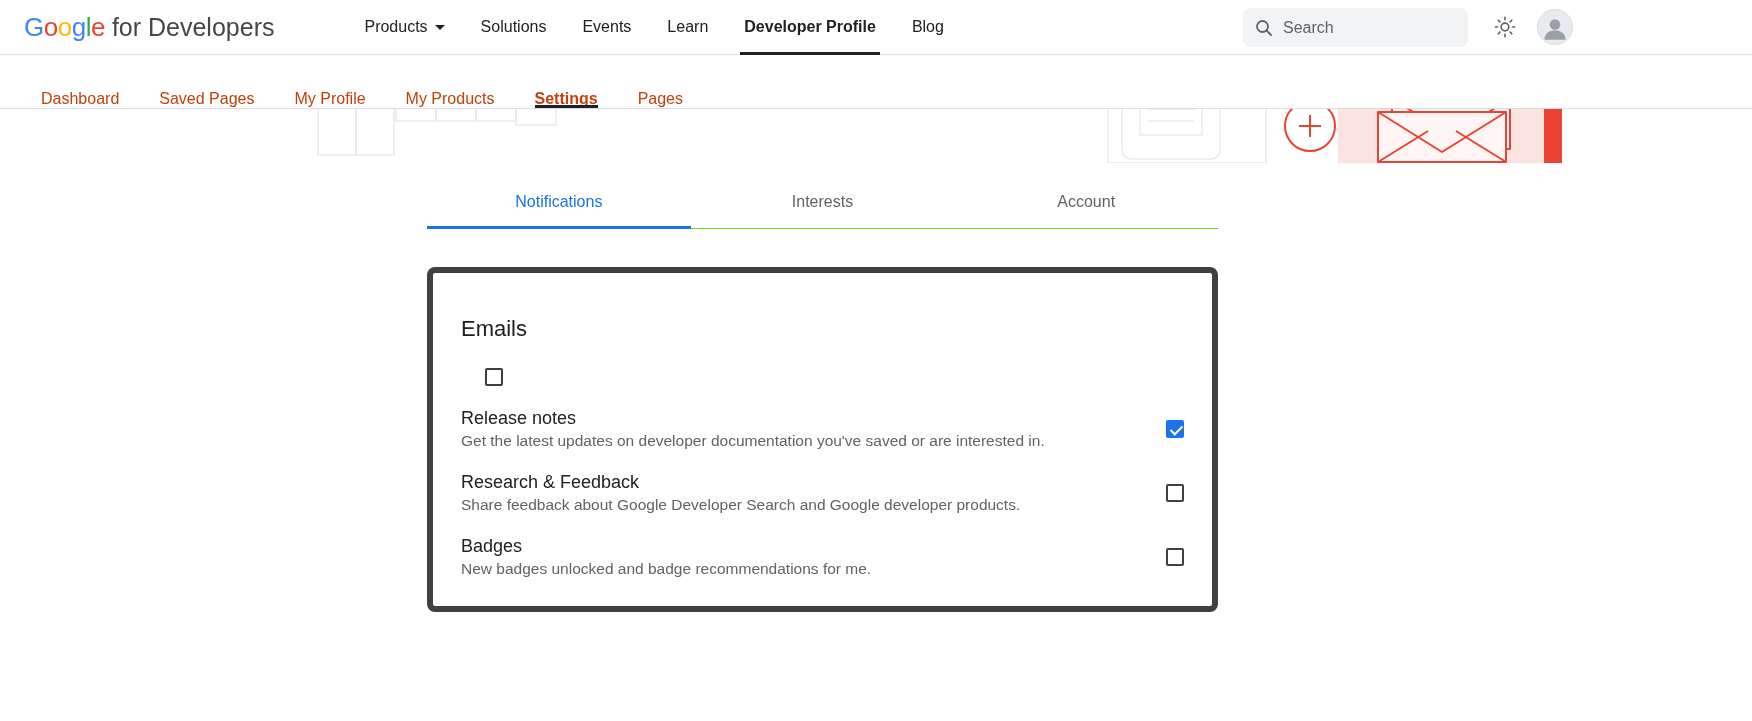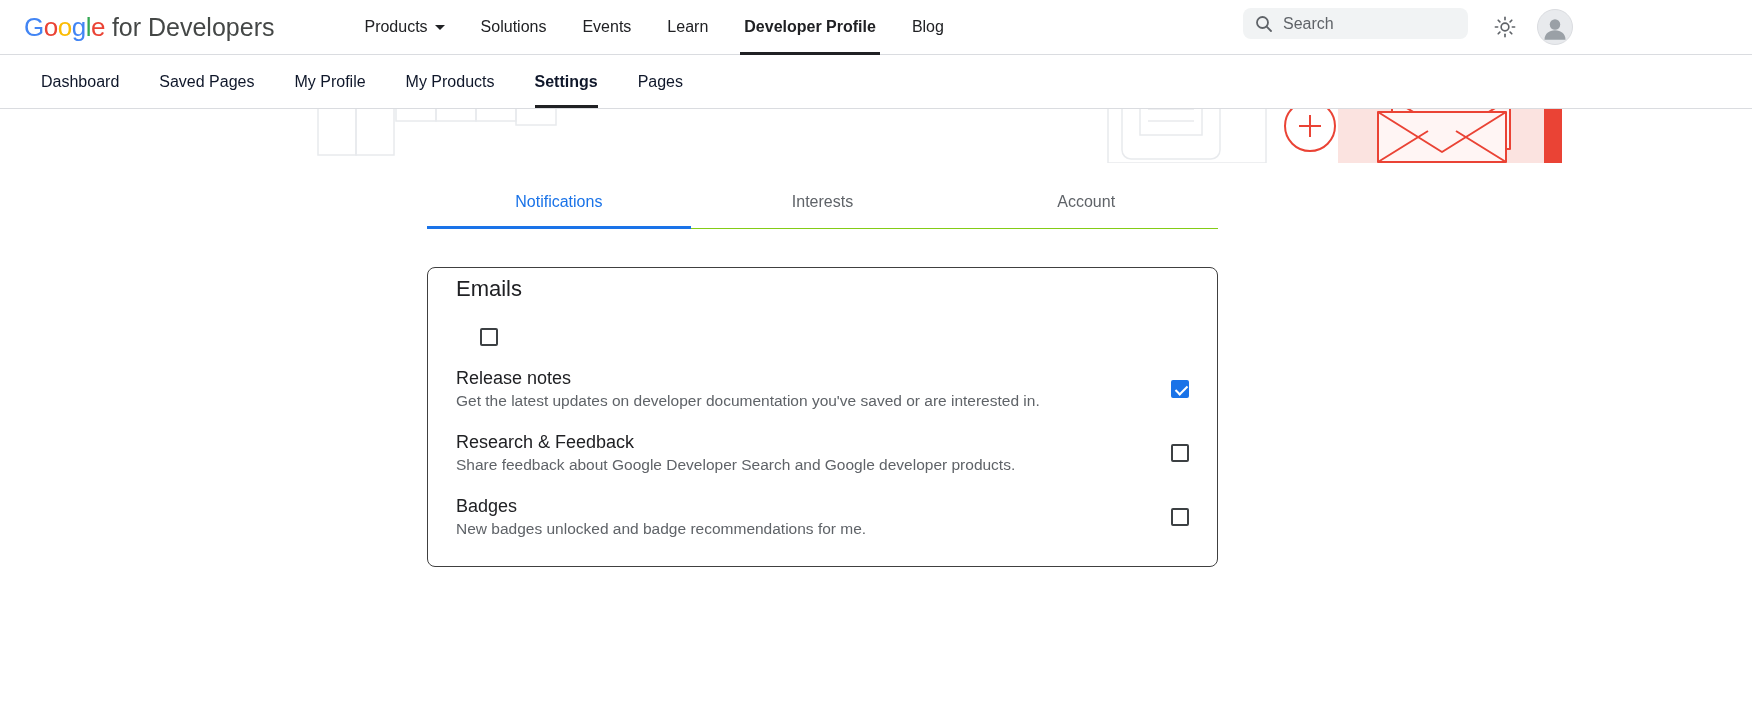--- a/index.html
+++ b/index.html
@@ -16,54 +16,54 @@
 
   .main-nav { display:flex; align-items:stretch; height:55px; margin-left:72px; }
   .nav-item { display:flex; align-items:center; padding:4px 18px; font-size:16px; color:#202124;
               cursor:pointer; position:relative; white-space:nowrap; }
   .nav-item.active { font-weight:700; }
   .nav-item.active::after { content:""; position:absolute; left:14px; right:14px; bottom:0;
                             height:3px; background:#202124; }
   .caret { width:0; height:0; border-left:5px solid transparent; border-right:5px solid transparent;
            border-top:5px solid #202124; margin-left:7px; }
 
-  .search-box { position:absolute; left:1243px; top:8px; width:225px; height:31px;
+  .search-box { position:absolute; left:1243px; top:8px; width:225px; height:39px;
                 background:#f1f3f4; border-radius:8px; display:flex; align-items:center;
                 padding:0 12px; cursor:text; }
   .search-box .ph { color:#5f6368; font-size:16px; margin-left:10px; }
   .hdr-icon { position:absolute; top:14px; width:26px; height:26px; display:flex;
               align-items:center; justify-content:center; cursor:pointer; }
   .theme-toggle { left:1492px; }
   .avatar { position:absolute; left:1537px; top:9px; width:36px; height:36px; border-radius:50%;
             background:#e8eaed; border:1px solid #dadce0; overflow:hidden; cursor:pointer; }
   .avatar svg { display:block; margin:4px auto 0; }
 
   
   .sub-nav { height:54px; display:flex; align-items:stretch; padding-left:21px;
              border-bottom:1px solid #dadce0; background:#fff; }
-  .sub-item { display:flex; align-items:center; padding:0 20px; font-size:16px; color:#0f172a;
+  .sub-item { display:flex; align-items:flex-end; padding:0 20px; font-size:16px; color:#c2410c;
               cursor:pointer; position:relative; white-space:nowrap; }
   .sub-item.active { font-weight:700; }
   .sub-item.active::after { content:""; position:absolute; left:20px; right:20px; bottom:0;
                             height:3px; background:#202124; }
 
   
   .banner { position:relative; height:54px; overflow:hidden; background:#fff; }
 
   
   .tabs { margin:16px 0 0 427px; width:791px; display:flex; border-bottom:1px solid #84cc16; }
   .tab { flex:1; text-align:center; font-size:16px; font-weight:500; color:#5f6368;
          padding:14px 0 17px; cursor:pointer; position:relative; }
   .tab.active { color:#1a73e8; }
   .tab.active::after { content:""; position:absolute; left:0; right:0; bottom:-1px;
                        height:3px; background:#1a73e8; }
 
   
-  .card { margin:38px 0 0 427px; width:791px; border:1px solid #404040; border-radius:8px;
-          padding:8px 28px 24px; background:#fff; }
+  .card { margin:38px 0 0 427px; width:791px; border:6px solid #404040; border-radius:8px;
+          padding:43px 28px 24px; background:#fff; }
   .card-title { font-size:22px; font-weight:400; color:#202124; margin-bottom:26px; }
   .pref-row { display:flex; align-items:center; justify-content:space-between; margin-bottom:22px; }
   .pref-row:last-child { margin-bottom:4px; }
   .pref-title { font-size:18px; color:#202124; margin-bottom:3px; }
   .pref-desc { font-size:15.5px; color:#5f6368; }
   .cb { width:18px; height:18px; border:2px solid #3c4043; border-radius:2px; cursor:pointer;
         flex:none; margin-left:24px; position:relative; }
   .cb.checked { background:#1a73e8; border-color:#1a73e8; }
   .cb.checked::after { content:""; position:absolute; left:5px; top:1px; width:5px; height:10px;
                        border:solid #fff; border-width:0 2px 2px 0; transform:rotate(45deg); }

